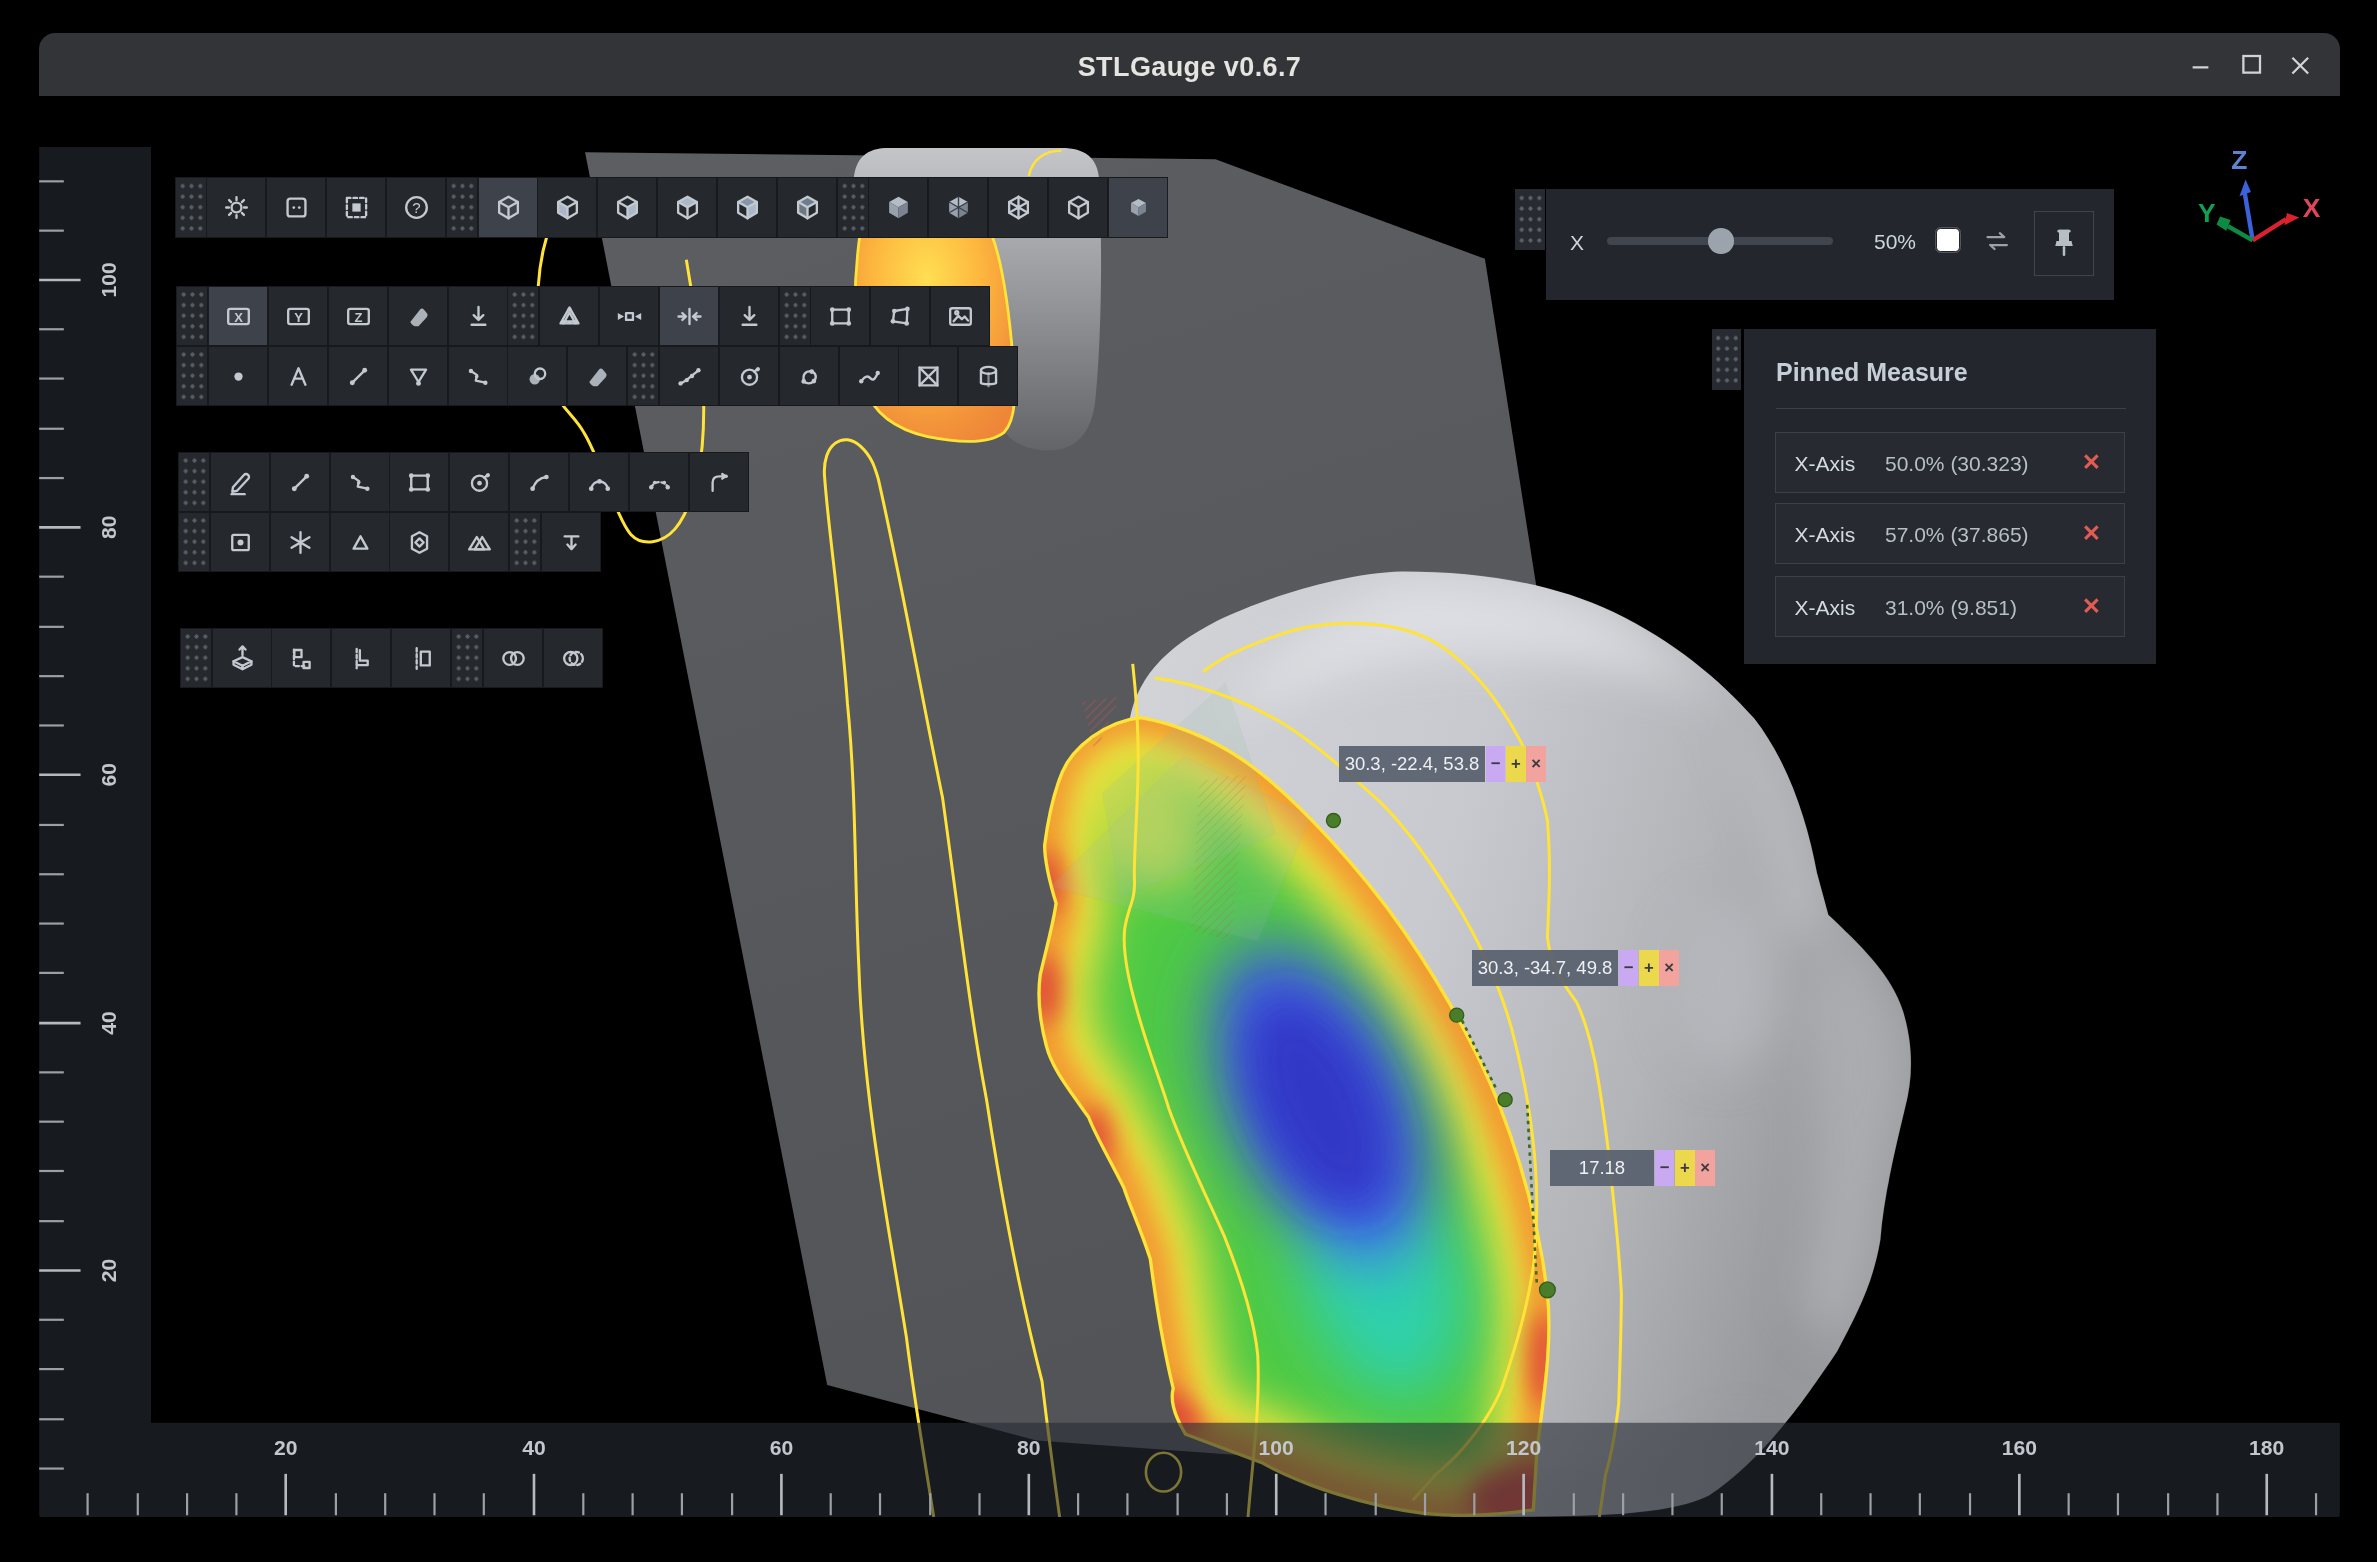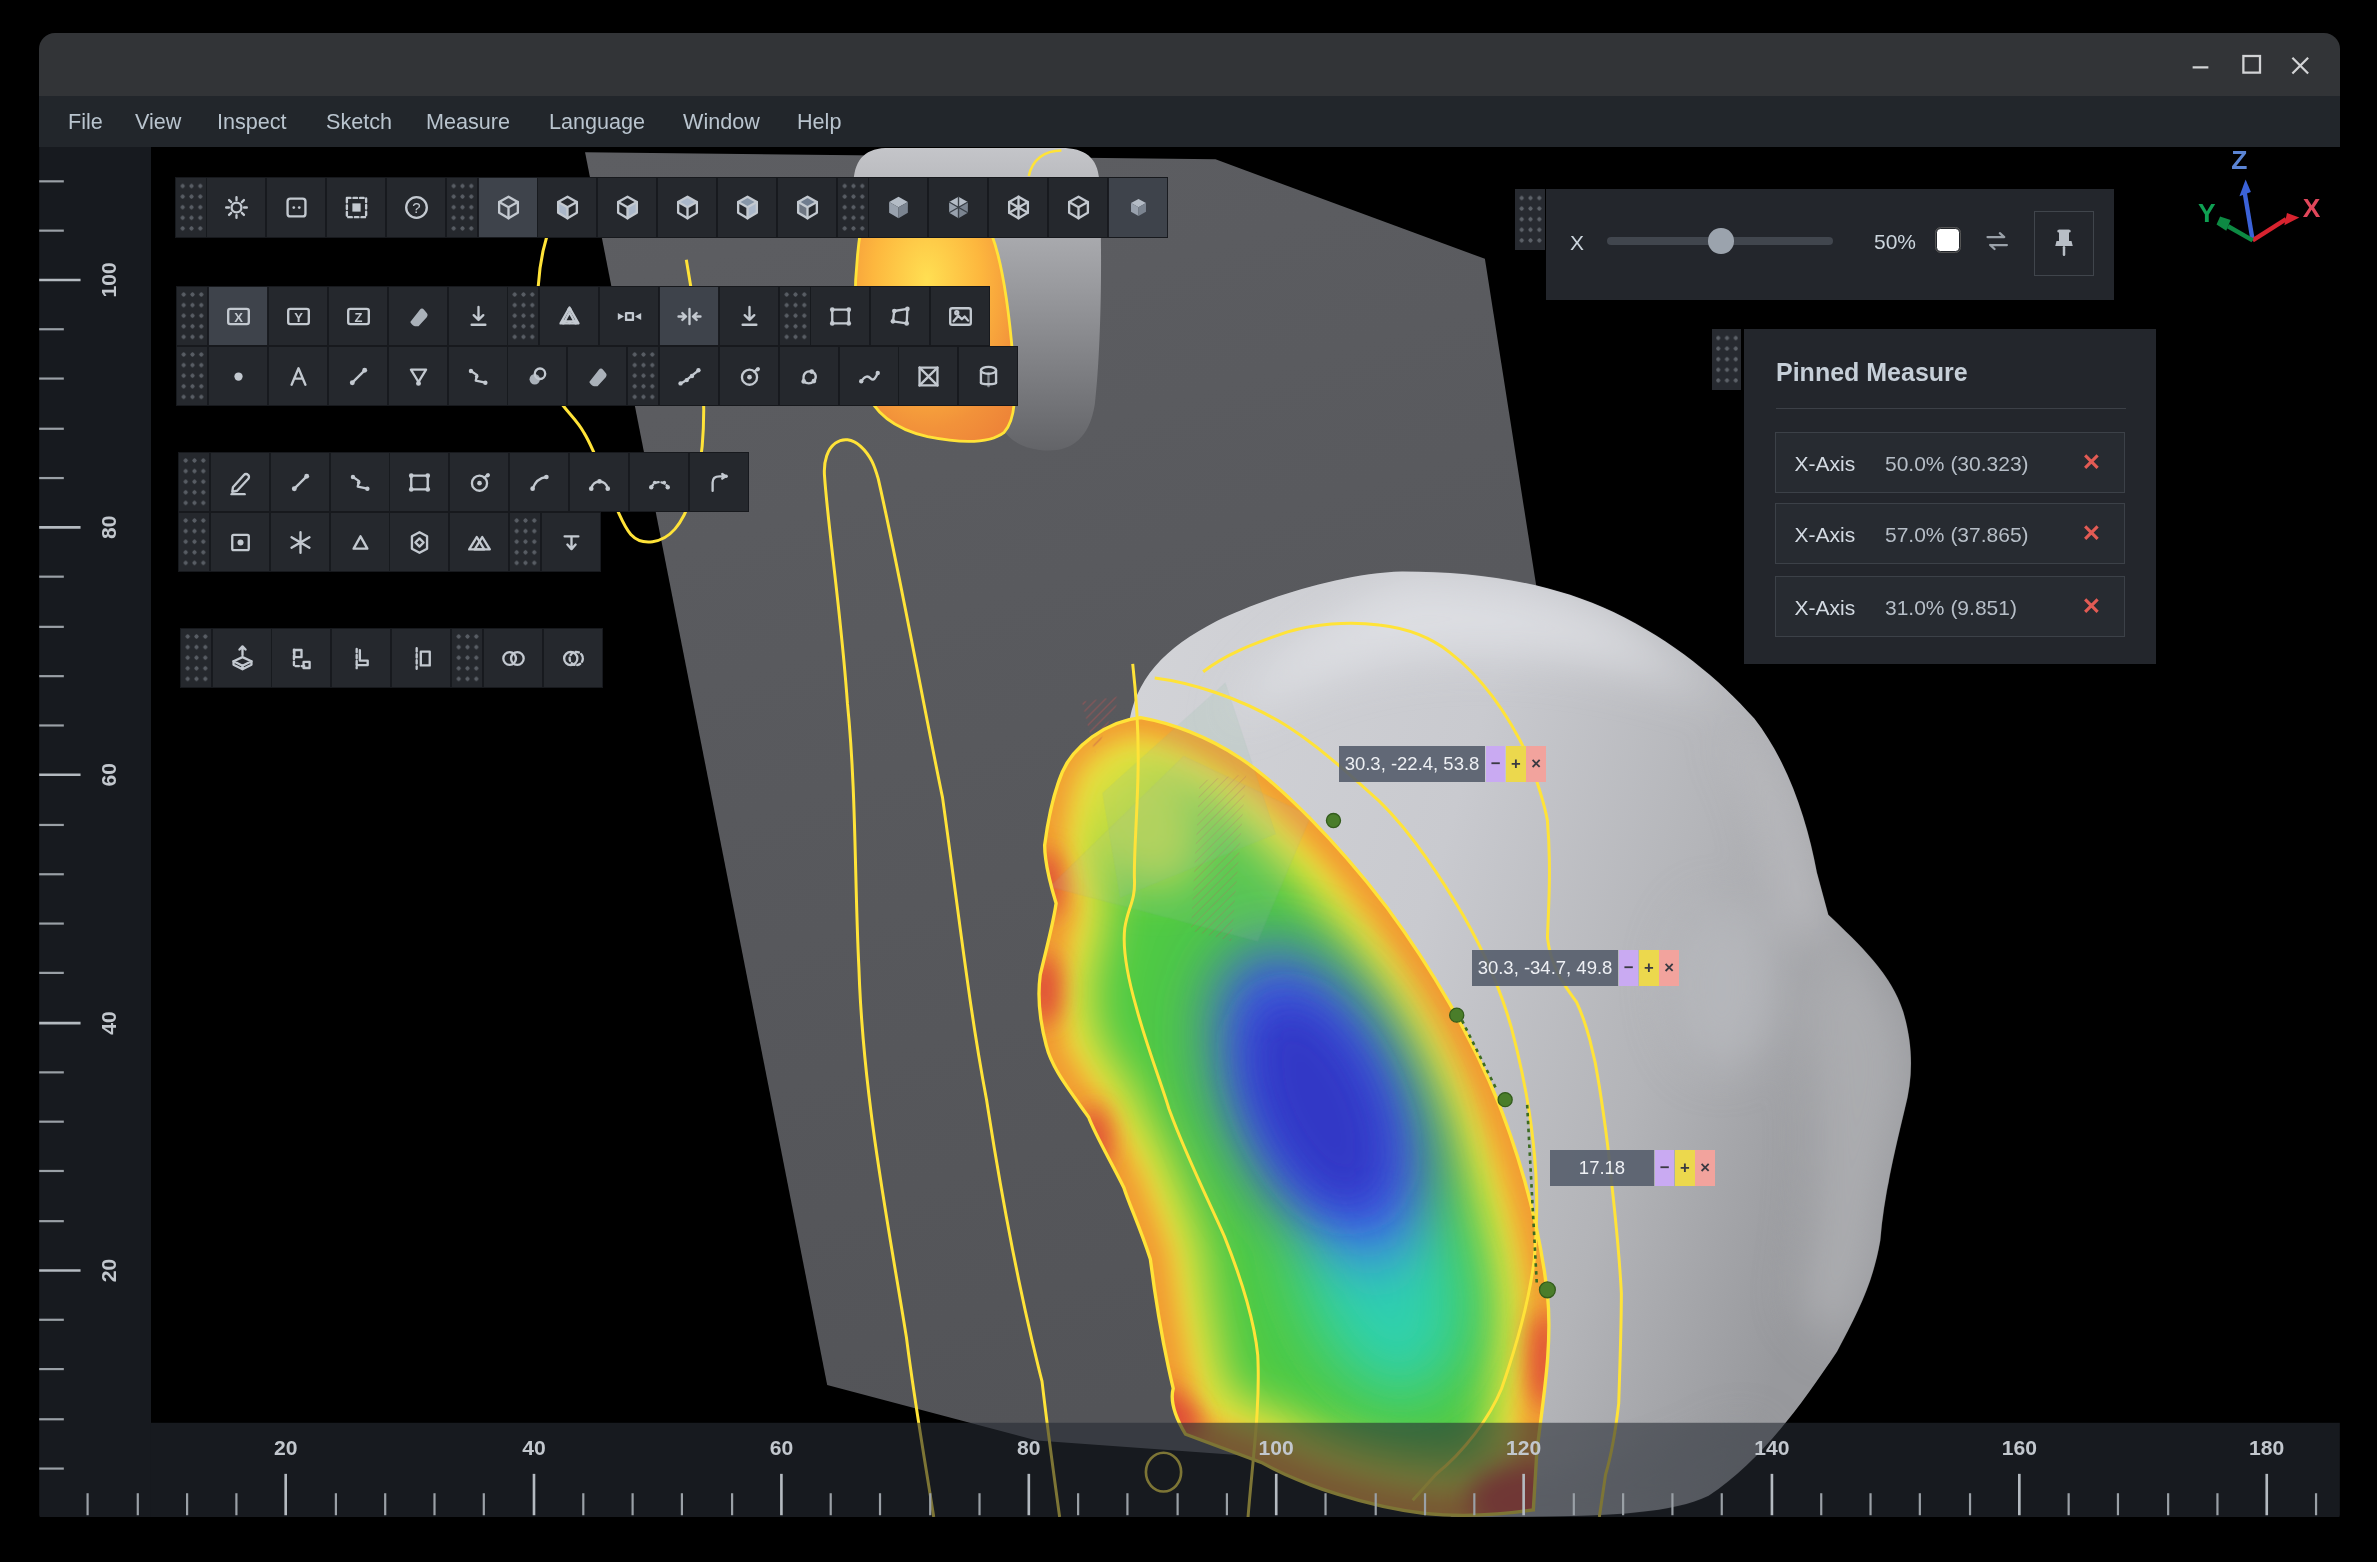--- a/index.html
+++ b/index.html
@@ -245,35 +245,26 @@
  <line x1="2558" y1="274" x2="2530" y2="258" stroke="#0d8a43"></line>
 </g>
 <path d="M 2543 224 L 2556 219 L 2550 205 Z" fill="#3b62d8"></path>
 <path d="M 2594 257 L 2597 243 L 2611 248 Z" fill="#d8232f"></path>
 <path d="M 2533 251 L 2528 263 L 2517 256 L 2521 247 Z" fill="#0d8a43"></path>
 <text x="2543" y="193" font-size="30" font-weight="bold" fill="#5b84d4" text-anchor="middle" font-family="Liberation Sans">Z</text>
 <text x="2625" y="247" font-size="30" font-weight="bold" fill="#e0465a" text-anchor="middle" font-family="Liberation Sans">X</text>
 <text x="2506" y="253" font-size="30" font-weight="bold" fill="#0fa053" text-anchor="middle" font-family="Liberation Sans">Y</text>
 </svg>
 <div id="titlebar">
+      <div id="title">STLGauge v0.6.7</div>
       <svg width="158" height="35" viewBox="0 0 180 40" style="position:absolute;right:22px;top:16px" fill="none" stroke="#d2d3d5" stroke-width="2.6">
 <line x1="37" y1="21" x2="55" y2="21"></line>
 <rect x="95" y="8" width="19" height="19"></rect>
 <path d="M151 10 L169 28 M169 10 L151 28"></path>
       </svg>
-    </div>
-<div id="menubar">
-      <span style="position:absolute;left:29px">File</span>
-      <span style="position:absolute;left:96px">View</span>
-      <span style="position:absolute;left:178px">Inspect</span>
-      <span style="position:absolute;left:287px">Sketch</span>
-      <span style="position:absolute;left:387px">Measure</span>
-      <span style="position:absolute;left:510px">Language</span>
-      <span style="position:absolute;left:644px">Window</span>
-      <span style="position:absolute;left:758px">Help</span>
     </div>
 <div class="th" style="left:136px;top:144px;width:32px;height:61px"></div>
     <div class="tb" style="left:167px;top:144px;width:60px;height:61px">
       <svg width="33" height="33" viewBox="0 0 24 24">
         <g fill="none" stroke="#c3c9d0" stroke-width="1.7" stroke-linecap="round" stroke-linejoin="round">
           <circle cx="12" cy="12" r="3.6"></circle>
           <path d="M12 4.5v2M12 17.5v2M4.5 12h2M17.5 12h2M6.6 6.6l1.5 1.5M15.9 15.9l1.5 1.5M17.4 6.6l-1.5 1.5M8.1 15.9l-1.5 1.5"></path>
         </g>
       </svg>
     </div>

